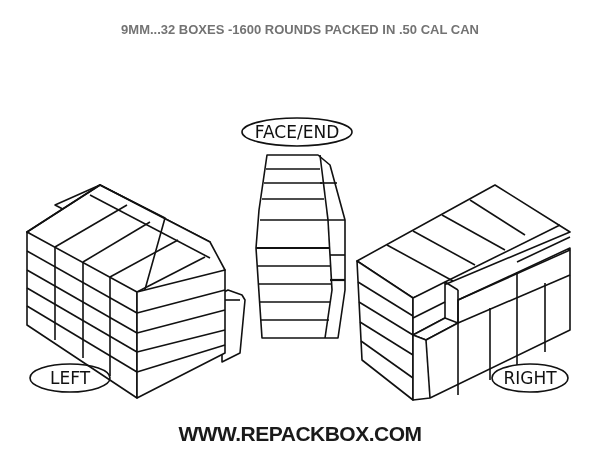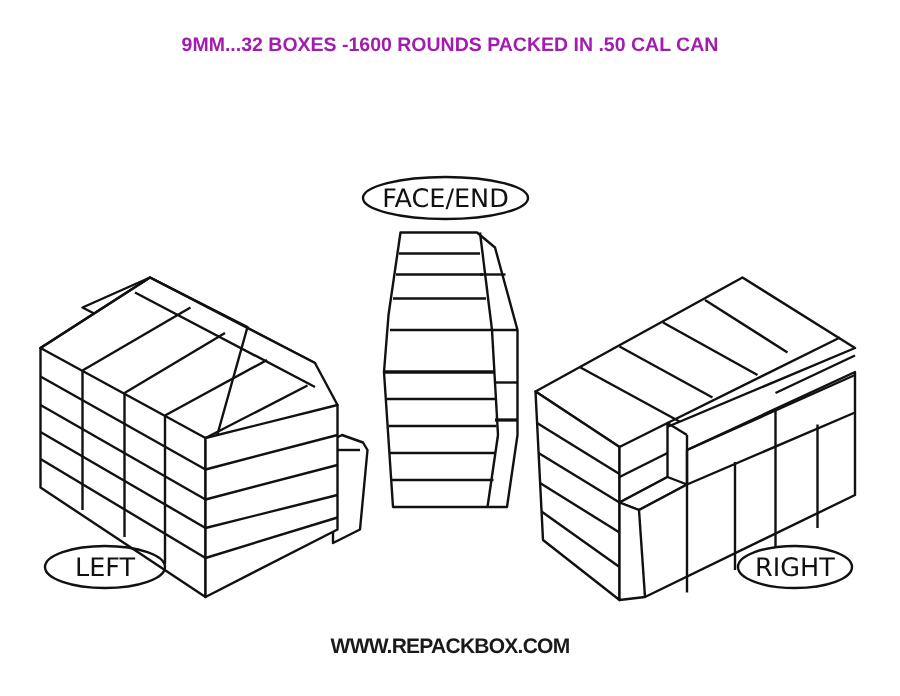--- a/index.html
+++ b/index.html
@@ -1,24 +1,24 @@
 <!DOCTYPE html>
 <html><head>
   <meta charset="utf-8">
   <style>
     html, body { margin: 0; padding: 0; background: #ffffff; }
     body { width: 600px; height: 464px; position: relative; overflow: hidden; }
     .title {
       position: absolute; left: 0; top: 22px; width: 600px; text-align: center;
       font-family: "Liberation Sans", sans-serif; font-weight: bold; font-size: 13px;
-      color: #a21caf; letter-spacing: 0px;
+      color: #737373; letter-spacing: 0px;
     }
     .footer {
       position: absolute; left: 0; top: 422px; width: 600px; text-align: center;
-      font-family: "Liberation Sans", sans-serif; font-weight: bold; font-size: 14px;
+      font-family: "Liberation Sans", sans-serif; font-weight: bold; font-size: 21px;
       color: #1a1a1a; letter-spacing: -0.5px;
     }
     svg.drawing { position: absolute; left: 0; top: 0; }
     .lbl { font-family: "DejaVu Sans", sans-serif; font-size: 17px; fill: #111; }
   </style>
 </head>
 <body>
 
 <div class="title">9MM...32 BOXES -1600 ROUNDS PACKED IN .50 CAL CAN</div>
 

